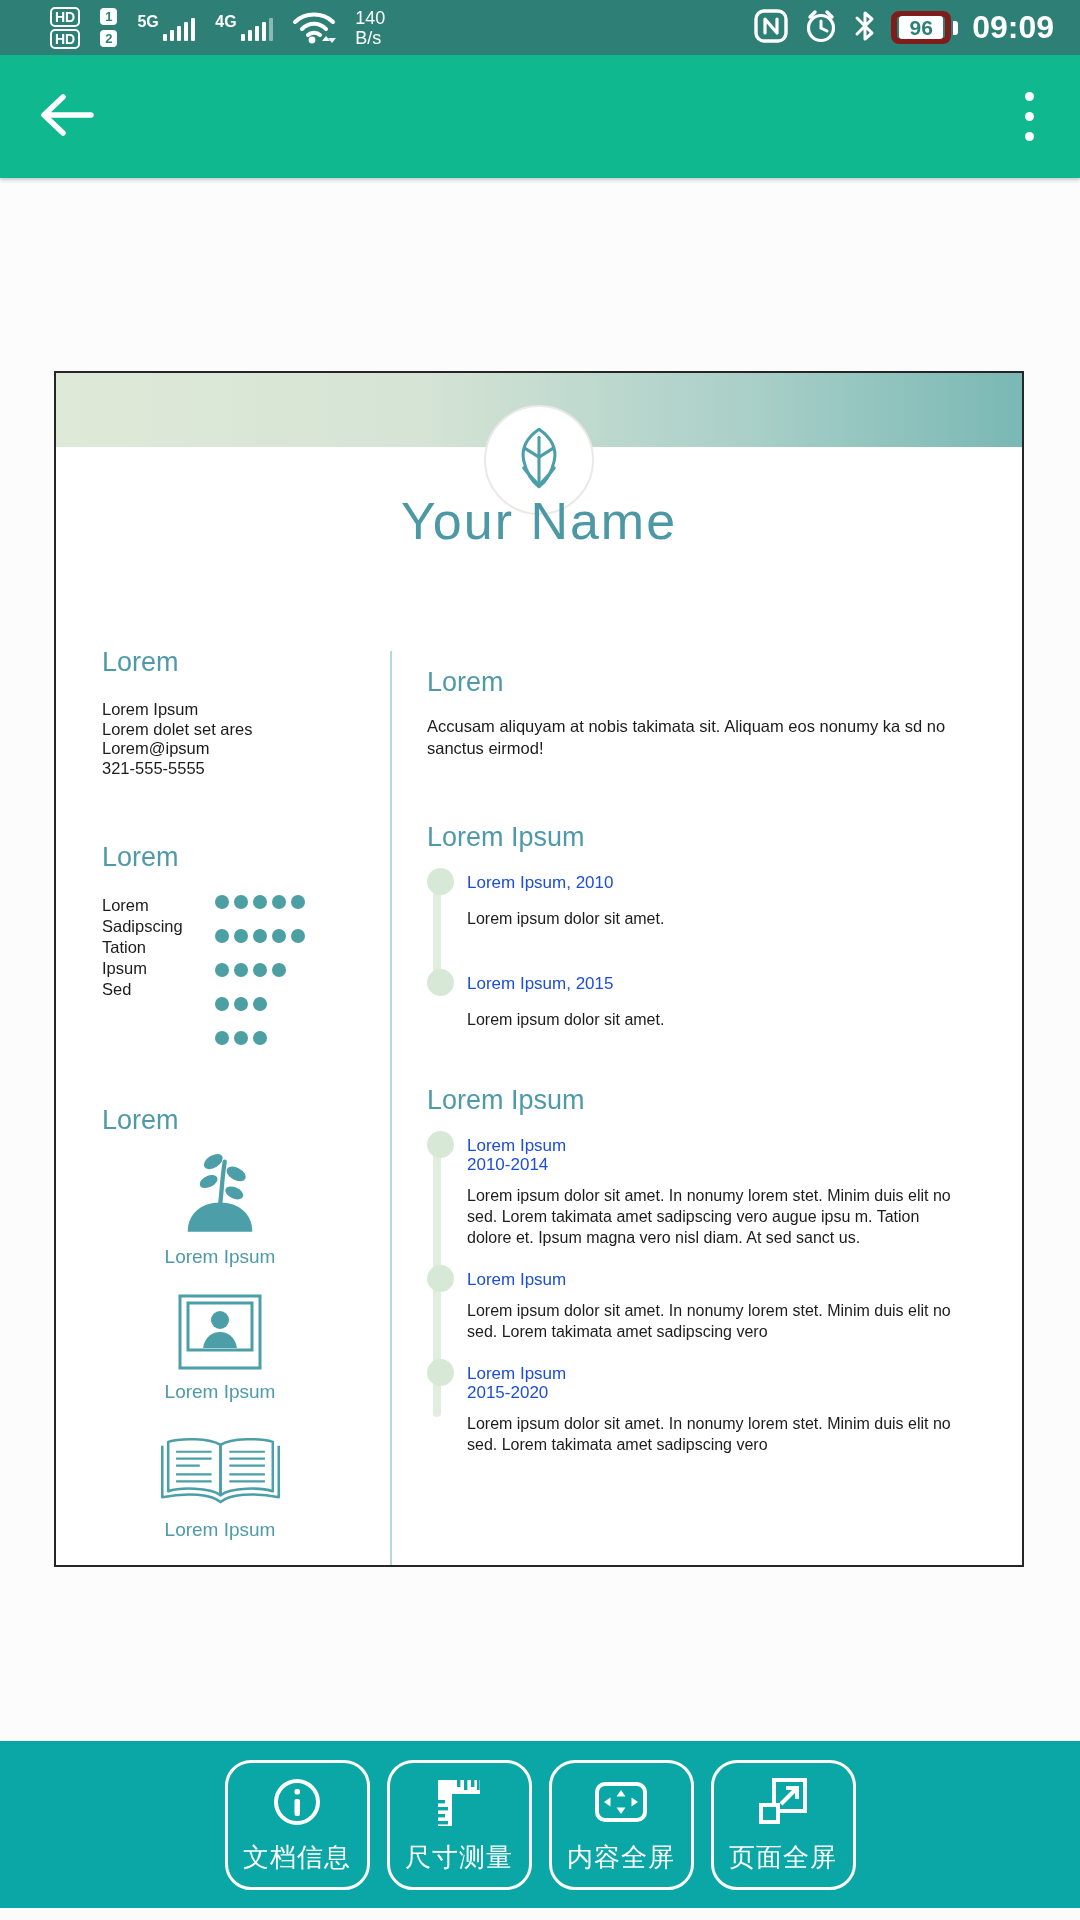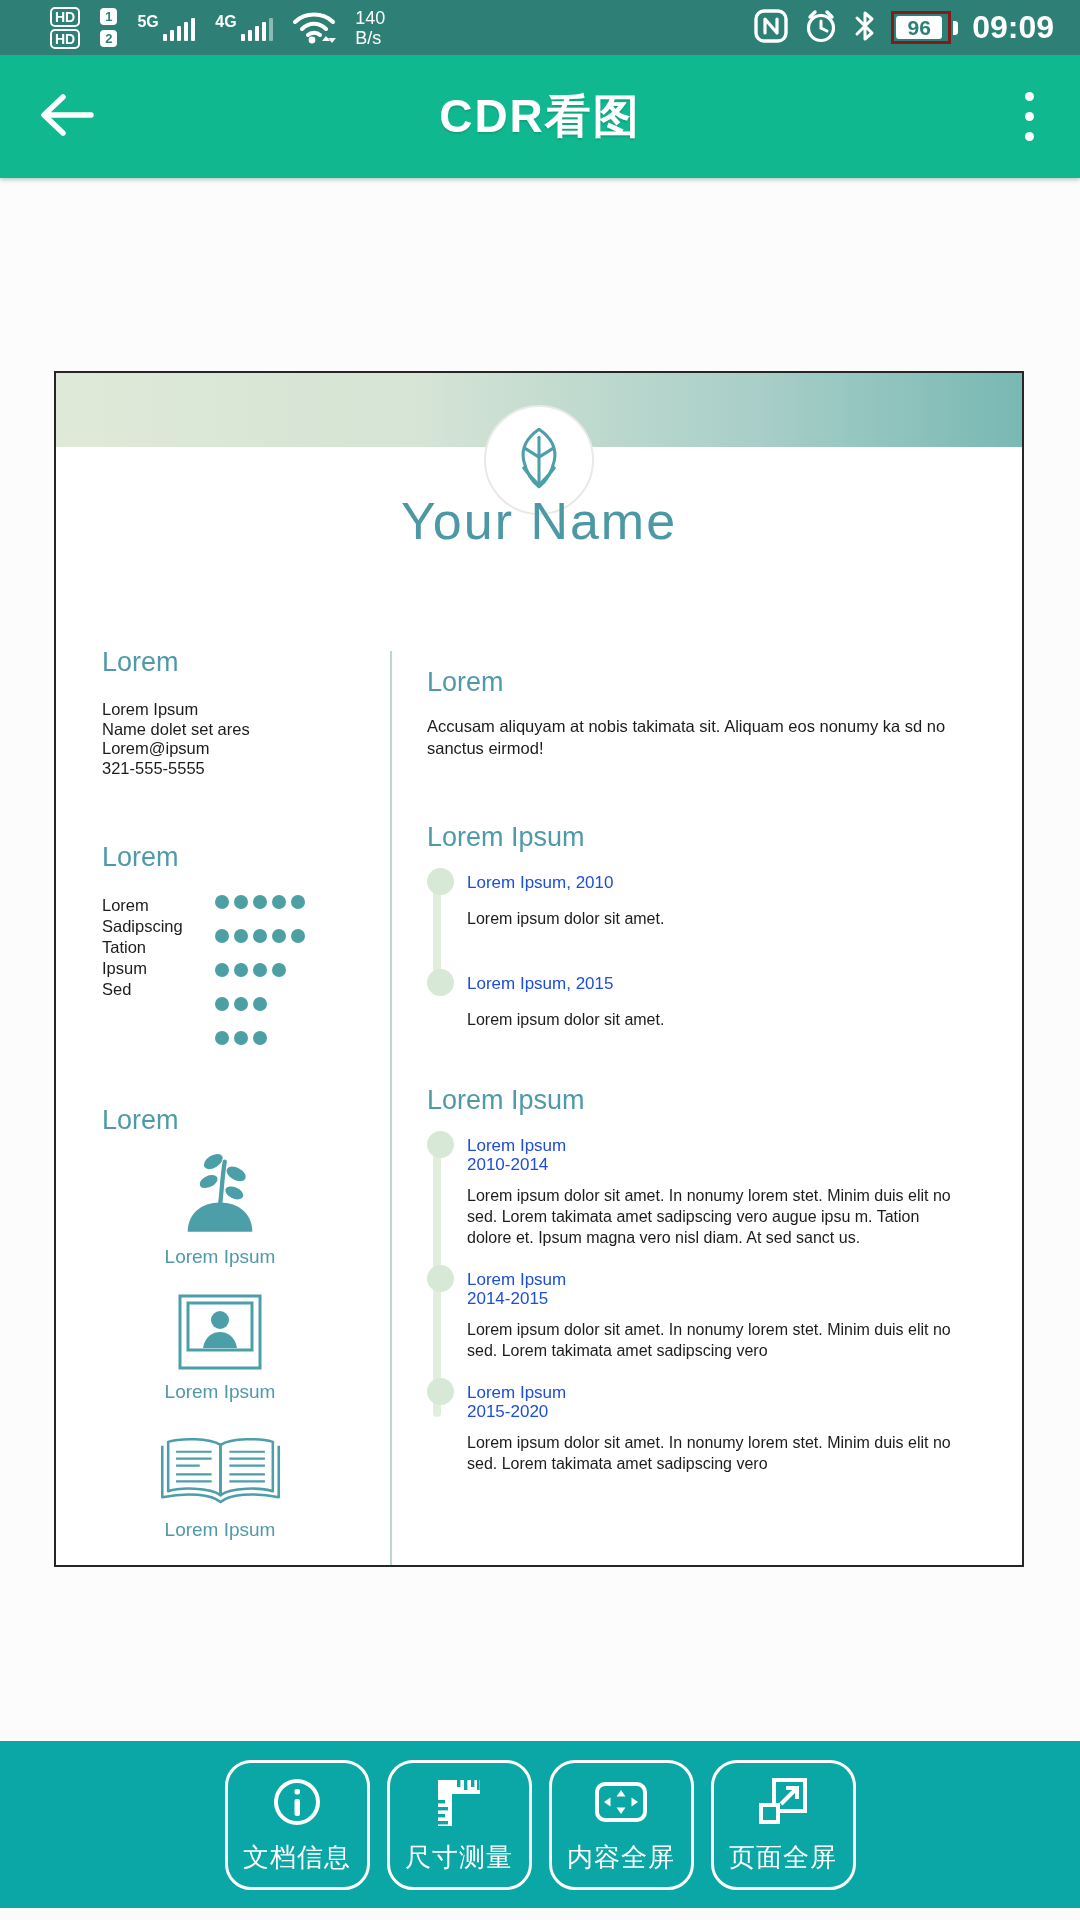--- a/index.html
+++ b/index.html
@@ -15,21 +15,21 @@
   .hd-badge { border:2px solid #fff; border-radius:5px; font-size:14px; font-weight:bold; line-height:16px; padding:0 3px; }
   .hd-num { background:#fff; color:#2e8076; border-radius:4px; font-size:13px; font-weight:bold; line-height:17px; padding:0 5px; }
   .sig-group { display:flex; align-items:flex-end; gap:4px; margin-left:8px; }
   .sig-label { font-size:16px; font-weight:bold; line-height:14px; margin-bottom:12px; }
   .bars { display:flex; align-items:flex-end; gap:2.5px; }
   .bar { width:4.5px; background:#fff; border-radius:1px; }
   .bar.dim { opacity:.45; }
   .speed { font-size:18px; line-height:20px; margin-left:6px; }
   .sb-right { margin-left:auto; display:flex; align-items:center; gap:14px; }
   .battery { display:flex; align-items:center; }
-  .bat-body { width:60px; height:33px; border:3px solid #7f1d1d; border-radius:0; display:flex; align-items:center; padding:2px; }
+  .bat-body { width:60px; height:33px; border:6px solid #7f1d1d; border-radius:8px; display:flex; align-items:center; padding:2px; }
   .bat-fill { background:#fff; color:#2e8076; font-size:21px; font-weight:bold; height:23px; width:46px;
     border-radius:3px; display:flex; align-items:center; justify-content:center; }
   .bat-nub { width:5px; height:14px; background:#fff; border-radius:0 3px 3px 0; margin-left:2px; }
   .sb-time { font-size:32px; font-weight:700; }
 
   
   .app-bar { position:absolute; top:55px; left:0; right:0; height:123px; background:#10b890;
     display:flex; align-items:center; padding:0 38px; box-shadow:0 2px 4px rgba(0,60,40,.25); z-index:4; }
   .app-title { position:absolute; left:50%; transform:translateX(-50%); color:#fff; font-size:46px;
     font-weight:bold; letter-spacing:2px; text-shadow:0 2px 2px rgba(0,0,0,.12); }
@@ -172,21 +172,20 @@
       <span class="sb-time">09:09</span>
     </div>
   </div>
 
   <div class="app-bar">
     <span>
       <svg width="58" height="46" viewBox="0 0 58 46">
         <path d="M25 5 L6 23 L25 41 M7 23 H53" fill="none" stroke="#fff" stroke-width="5.5" stroke-linecap="round" stroke-linejoin="round"></path>
       </svg>
     </span>
-    <span class="app-title">CDR看图</span>
     <span class="kebab">
         <i></i>
         <i></i>
         <i></i>
       </span>
   </div>
 
   <div class="content">
     <div class="page">
       <div class="band"></div>
@@ -203,21 +202,21 @@
         </span>
       </div>
       <div class="doc-name">Your Name</div>
 
       <div class="columns">
 
         <div class="col-left">
           <div class="sec-heading">Lorem</div>
           <div class="contact-lines">
             <div>Lorem Ipsum</div>
-            <div>Name dolet set ares</div>
+            <div>Lorem dolet set ares</div>
             <div>Lorem@ipsum</div>
             <div>321-555-5555</div>
           </div>
 
           <div class="sec-heading skills-heading">Lorem</div>
           <div class="skills-row">
             <div class="skill-labels">
               <div>Lorem</div>
               <div>Sadipscing</div>
               <div>Tation</div>
@@ -341,21 +340,20 @@
                 <div class="tl-desc">Lorem ipsum dolor sit amet. In nonumy lorem stet. Minim duis elit no sed.  Lorem takimata amet sadipscing vero augue ipsu m. Tation dolore et. Ipsum magna vero nisl diam. At sed sanct us.</div>
               </div>
             </div>
             <div class="tl-entry">
               <div class="tl-dot-col">
                   <div class="tl-dot"></div>
                 </div>
               <div>
                 <div class="tl-title">
                   <div>Lorem Ipsum</div>
-                  <div>2014-2015</div>
                 </div>
                 <div class="tl-desc">Lorem ipsum dolor sit amet. In nonumy lorem stet. Minim duis elit no sed.  Lorem takimata amet sadipscing vero</div>
               </div>
             </div>
             <div class="tl-entry">
               <div class="tl-dot-col">
                   <div class="tl-dot"></div>
                 </div>
               <div>
                 <div class="tl-title">

